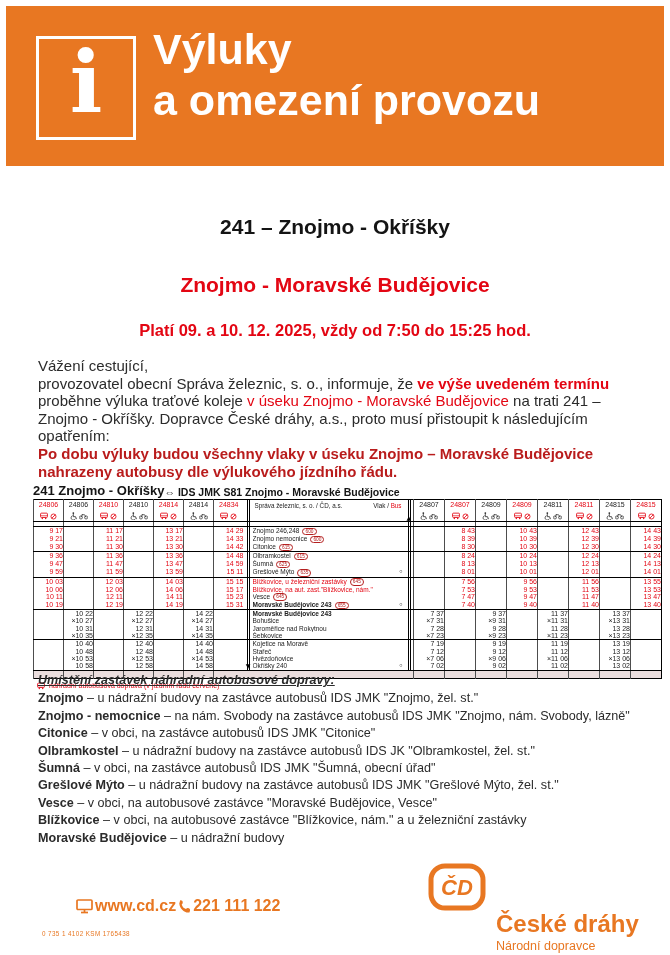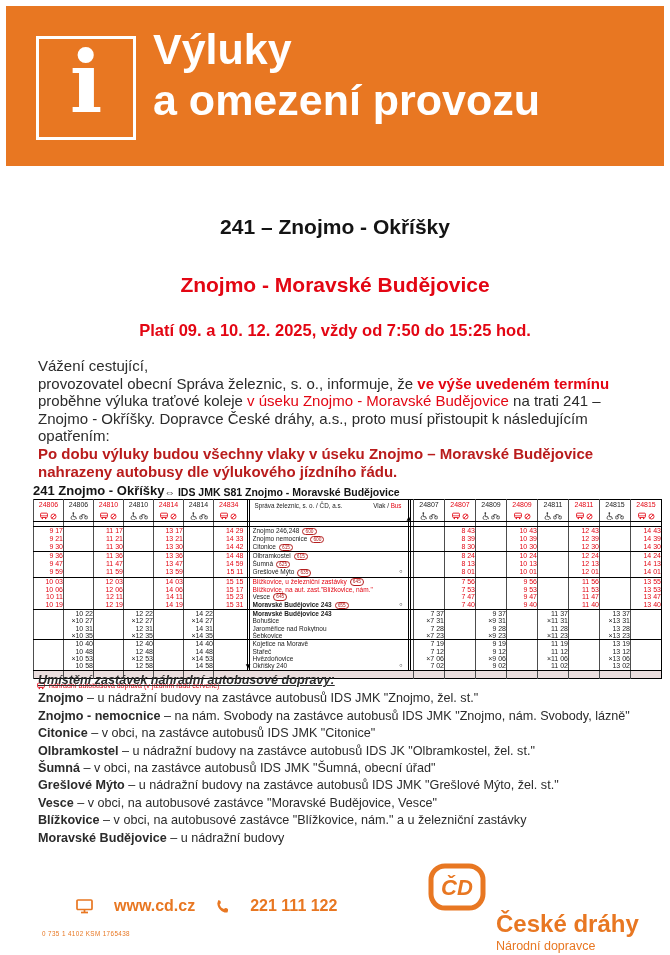--- a/index.html
+++ b/index.html
@@ -57,21 +57,21 @@
   tr.g td{border-bottom:1px solid #000;}
   tr.strip td{height:7px;background:#EADDDD;}
   .legend{display:flex;align-items:center;gap:4px;margin-top:3px;color:#E30613;font-size:7px;line-height:8px;padding-left:4px;}
 
   
   .stops{position:absolute;left:38px;top:672px;width:602px;font-size:12.6px;line-height:17.4px;color:#2b2b2b;}
   .stops-h{font-weight:bold;font-style:italic;text-decoration:underline;margin-bottom:1px;}
   .stop b{font-weight:bold;}
 
   
-  .contact{position:absolute;left:40px;top:897px;display:flex;align-items:center;gap:21px;
+  .contact{position:absolute;left:40px;top:897px;display:flex;align-items:center;gap:2px;
            color:#E87722;font-weight:bold;font-size:16px;padding-left:36px;}
   .contact a{color:#E87722;text-decoration:none;}
   .ic{display:inline-flex;align-items:center;}
   .small{position:absolute;left:42px;top:930px;font-size:6.3px;color:#E87722;letter-spacing:0.4px;}
   .brand{position:absolute;left:428px;top:862px;display:flex;align-items:flex-start;gap:10px;}
   .brand-name{font-size:24px;font-weight:bold;color:#E87722;line-height:28px;margin-top:48px;}
   .brand-tag{font-size:12.5px;color:#E87722;margin-top:1px;}
 </style>
 </head>
 <body>

